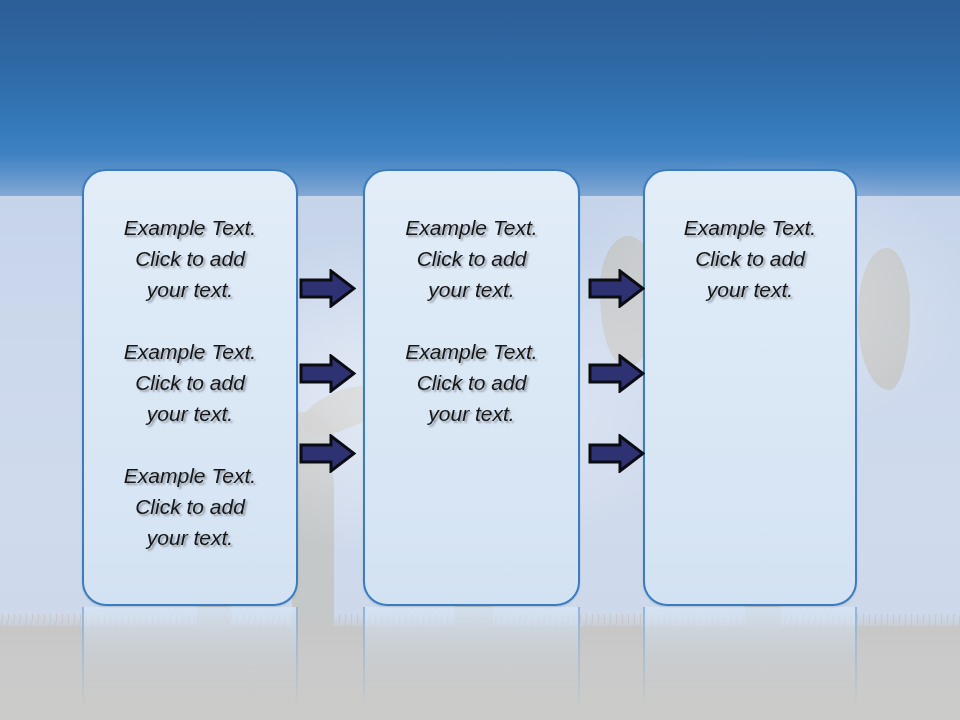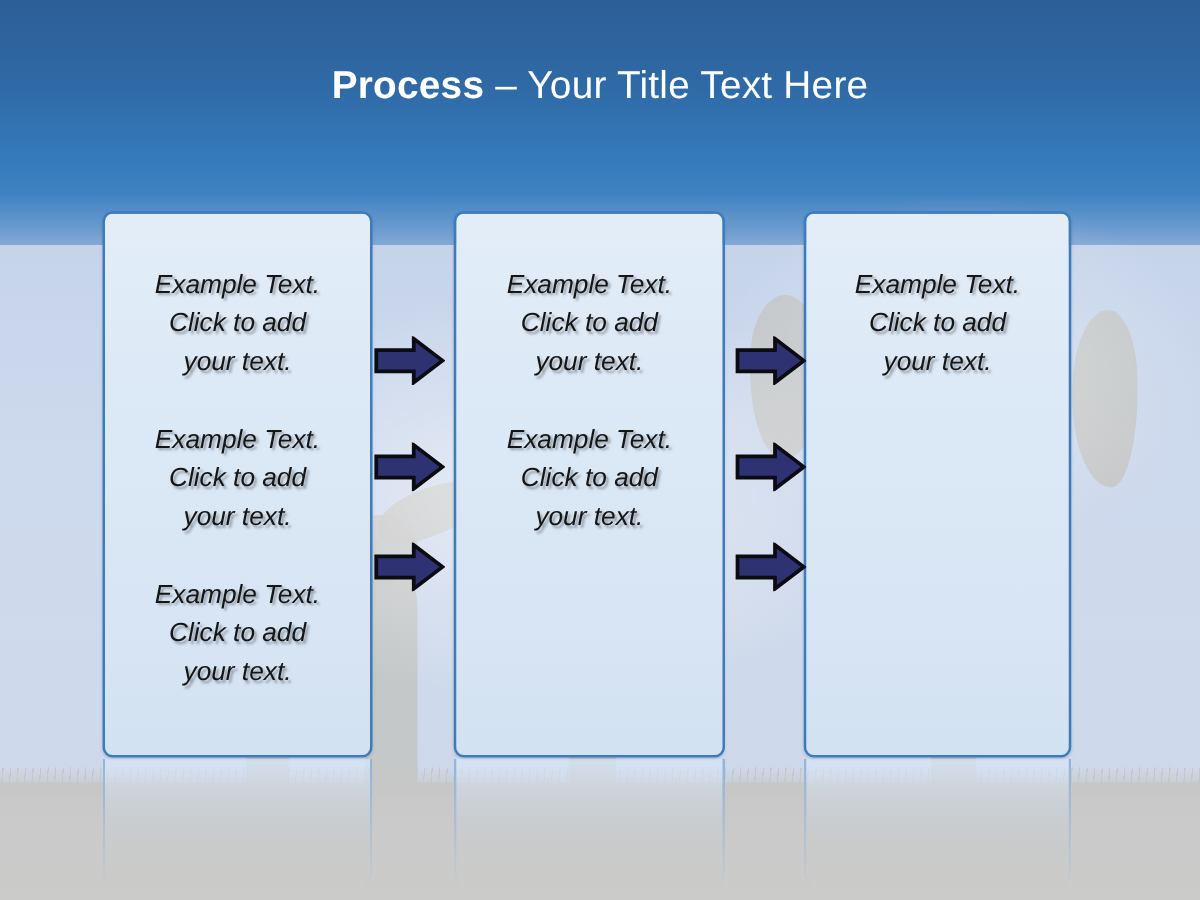--- a/index.html
+++ b/index.html
@@ -100,21 +100,21 @@
     text-align:center;color:#ffffff;
     font-size:31px;letter-spacing:.2px;white-space:nowrap;
   }
   .title .strong{font-weight:bold;}
   .title .rest{font-weight:normal;}
 
   
   .box{
     position:absolute;
     border:2px solid #3b7cbe;
-    border-radius:8px;
+    border-radius:24px;
     background:linear-gradient(to bottom,#e2edf8 0%,#dce9f6 35%,#d7e5f4 75%,#d3e2f2 100%);
     box-shadow:0 1px 2px rgba(40,70,110,.18);
     box-sizing:border-box;
   }
   #box1{left:82px;top:169px;width:216px;height:437px;}
   #box2{left:363px;top:169px;width:217px;height:437px;}
   #box3{left:643px;top:169px;width:214px;height:437px;}
 
   .box-inner{
     position:absolute;left:0;top:0;width:100%;height:100%;
@@ -173,21 +173,20 @@
   <div class="bg-glow"></div>
   <div class="bg-glow2"></div>
 
   <div class="ground"></div>
   <div class="grass"></div>
 
   <div class="refl" id="refl1"></div>
   <div class="refl" id="refl2"></div>
   <div class="refl" id="refl3"></div>
 
-  <div class="title"><span class="strong">Process</span><span class="rest"> – Your Title Text Here</span></div>
 
   <div class="box" id="box1">
     <div class="box-inner">
       <div class="para">Example Text.
 Click  to add
 your text.</div>
       <div class="para">Example Text.
 Click  to add
 your text.</div>
       <div class="para">Example Text.

